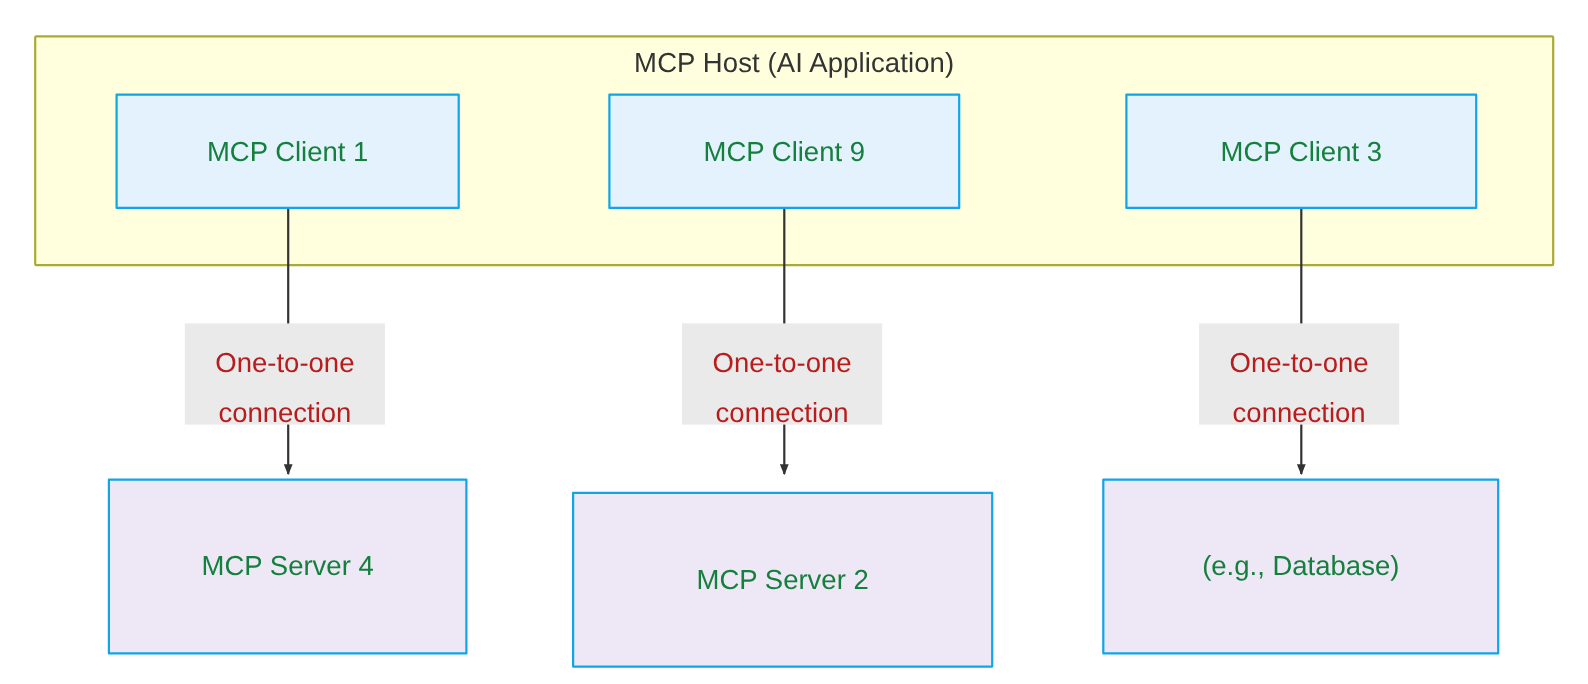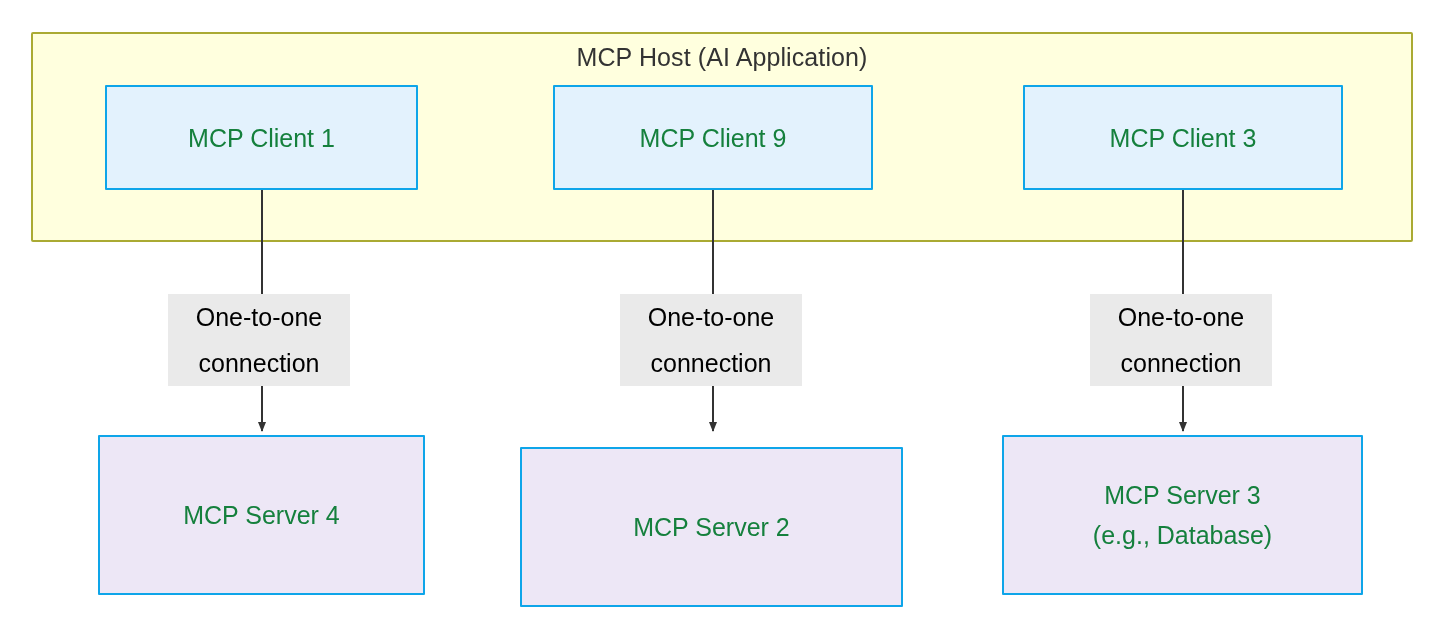--- a/index.html
+++ b/index.html
@@ -95,25 +95,25 @@
     width: 1444px;
     height: 622px;
     pointer-events: none;
   }
 
   
   .edge-label {
     position: absolute;
     box-sizing: border-box;
     background: #eaeaea;
-    color: #000000;
+    color: #b91c1c;
     font-size: 25px;
     line-height: 46px;
     text-align: center;
-    padding: 0 4px;
+    padding: 13px 4px;
     white-space: nowrap;
   }
   .edge-label .lbl-line { display: block; }
 
   #edge-label-1 { left: 168px;  top: 294px; width: 182px; height: 92px; }
   #edge-label-2 { left: 620px;  top: 294px; width: 182px; height: 92px; }
   #edge-label-3 { left: 1090px; top: 294px; width: 182px; height: 92px; }
 </style>
 </head>
 <body>
@@ -158,17 +158,16 @@
     <span class="lbl-line">connection</span>
   </div>
 
   <div class="node server-node" id="server-1">
     <span class="line1">MCP Server 4</span>
   </div>
   <div class="node server-node" id="server-2">
     <span class="line1">MCP Server 2</span>
   </div>
   <div class="node server-node" id="server-3">
-    <span class="line1">MCP Server 3</span>
     <span class="line2">(e.g., Database)</span>
   </div>
 
 </div>
 
 </body></html>

